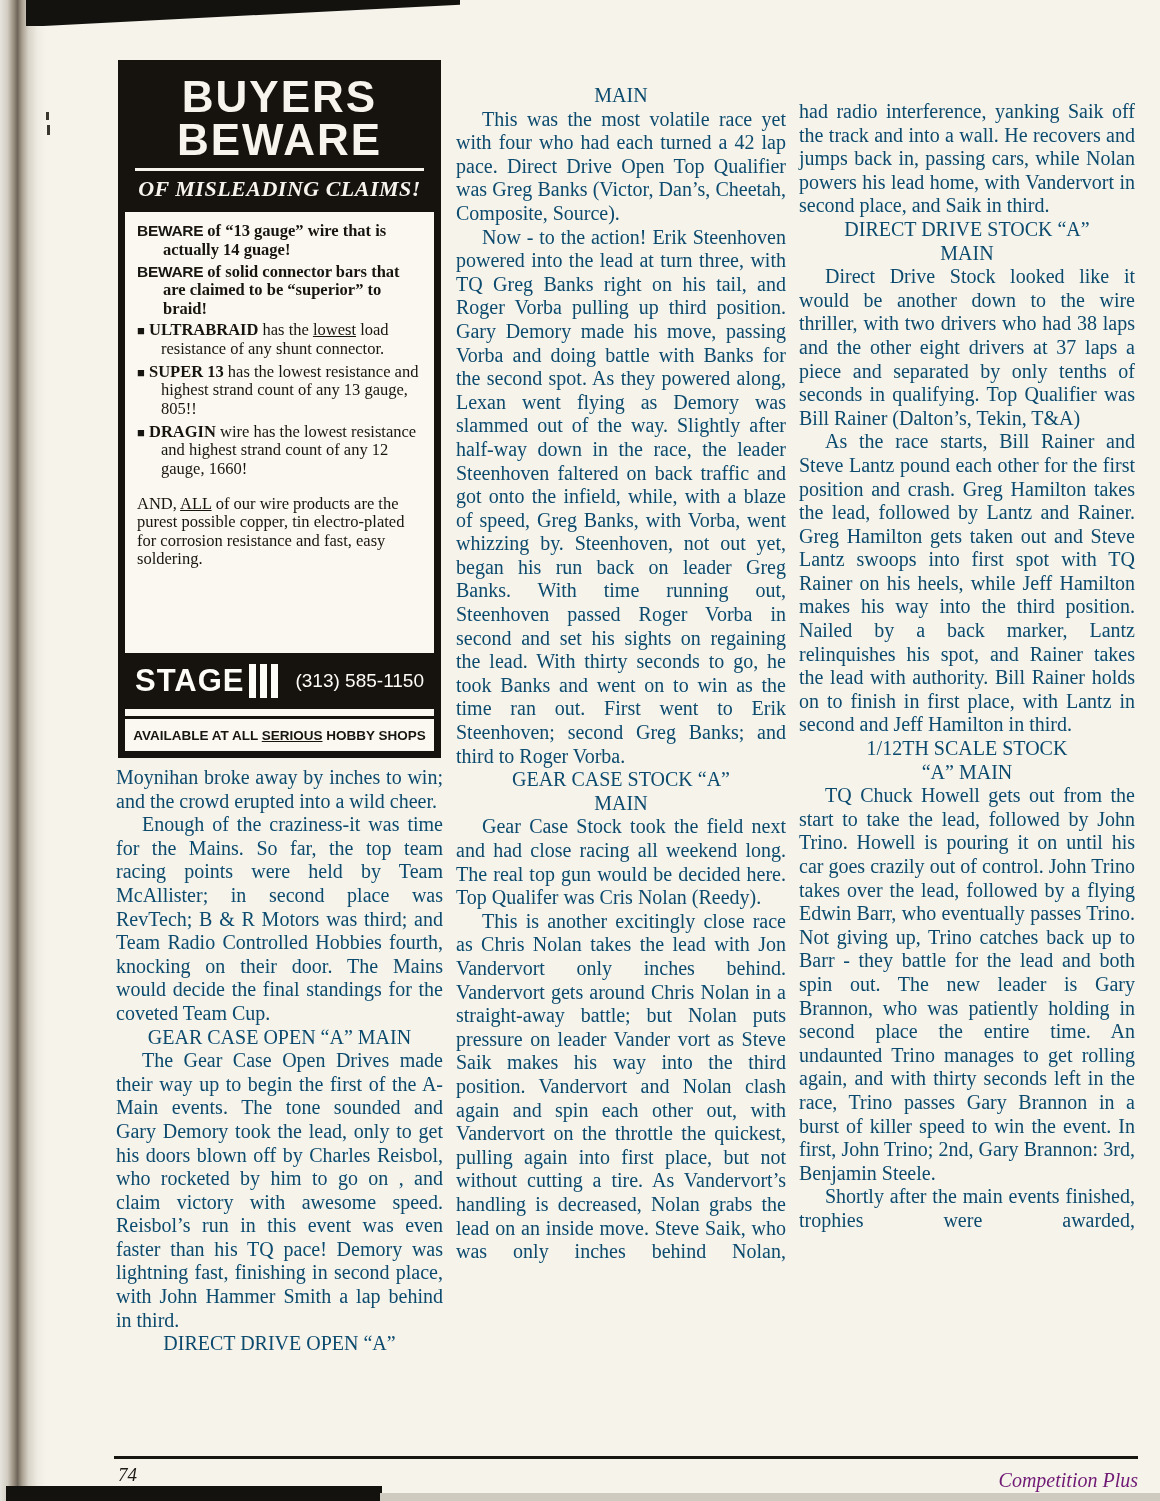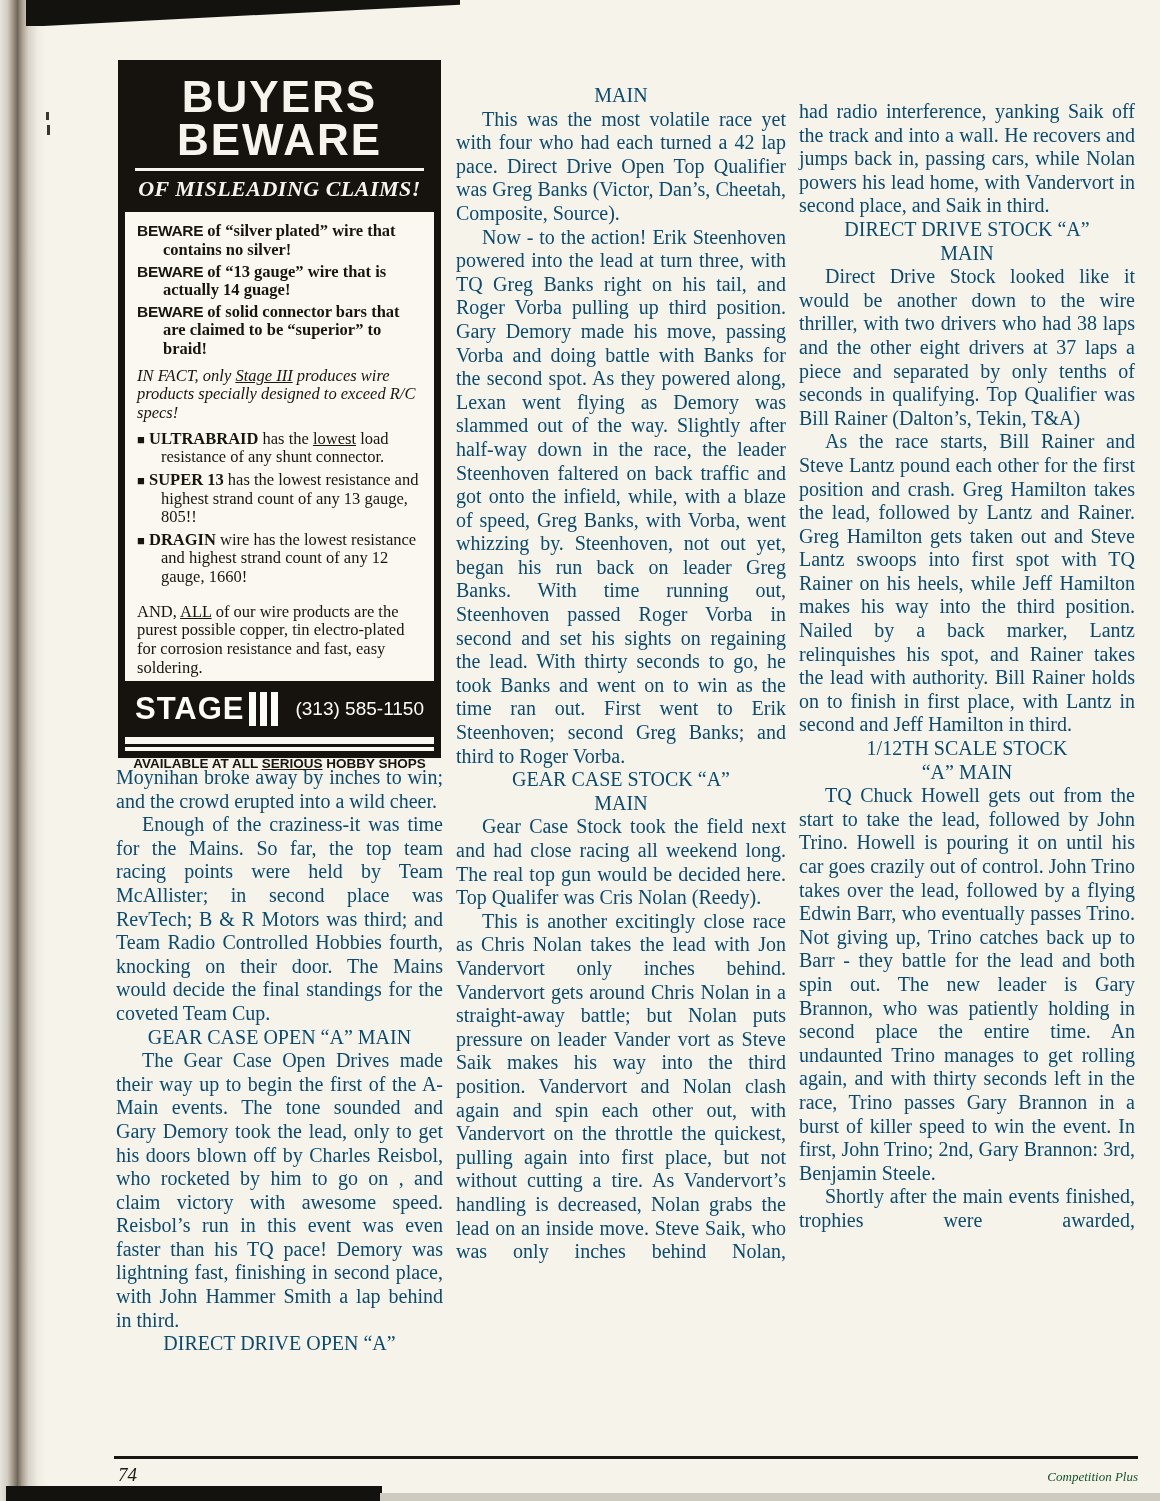--- a/index.html
+++ b/index.html
@@ -65,44 +65,42 @@
   .col p.noindent{text-indent:0;}
   .col p.cont{text-align-last:justify;}
   .chead{text-align:center;text-indent:0;margin:0;}
   .col1{left:116px;top:766px;width:327px;}
   .col2{left:456px;top:84px;width:330px;}
   .col3{left:799px;top:100px;width:336px;}
 
   
   .footer-rule{position:absolute;left:114px;top:1456px;width:1024px;height:3px;background:#181610;}
   .pageno{position:absolute;left:118px;top:1464px;font-style:italic;font-size:19px;color:#1d1b16;}
-  .mag{position:absolute;right:22px;top:1469px;font-style:italic;font-size:13px;color:#14532d;}
+  .mag{position:absolute;right:22px;top:1469px;font-style:italic;font-size:20px;color:#701a75;}
 </style>
 </head>
 <body>
 
 <div class="binding"></div>
 <div class="top-wedge"></div>
 <div class="bottom-strip"></div>
 <div class="bottom-shade"></div>
 <div class="mark1"></div>
 <div class="mark2"></div>
 
 <div class="ad">
   <div class="ad-header">
     <div class="ad-title">BUYERS</div>
     <div class="ad-title">BEWARE</div>
     <div class="ad-rule"></div>
     <div class="ad-subtitle">OF MISLEADING CLAIMS!</div>
   </div>
   <div class="ad-body">
-    <div class="bw"><span class="bw-lead">BEWARE</span><span> of “silver plated” wire that contains no silver!</span></div>
     <div class="bw"><span class="bw-lead">BEWARE</span><span> of “13 gauge” wire that is actually 14 guage!</span></div>
     <div class="bw"><span class="bw-lead">BEWARE</span><span> of solid connector bars that are claimed to be “superior” to braid!</span></div>
-    <div class="fact"><span>IN FACT, only </span><span class="u">Stage III</span><span> produces wire products specially designed to exceed R/C specs!</span></div>
     <div class="bullet"><span class="sq">■</span> <b>ULTRABRAID</b><span> has the </span><span class="u">lowest</span><span> load resistance of any shunt connector.</span></div>
     <div class="bullet"><span class="sq">■</span> <b>SUPER 13</b><span> has the lowest resistance and highest strand count of any 13 gauge, 805!!</span><span class="u"></span><span></span></div>
     <div class="bullet"><span class="sq">■</span> <b>DRAGIN</b><span> wire has the lowest resistance and highest strand count of any 12 gauge, 1660!</span><span class="u"></span><span></span></div>
     <div class="closing"><span>AND, </span><span class="u">ALL</span><span> of our wire products are the purest possible copper, tin electro-plated for corrosion resistance and fast, easy soldering.</span></div>
   </div>
   <div class="stage-bar">
     <span class="stage-word">STAGE</span>
     <span class="stage-bars">
         <i></i>
         <i></i>

